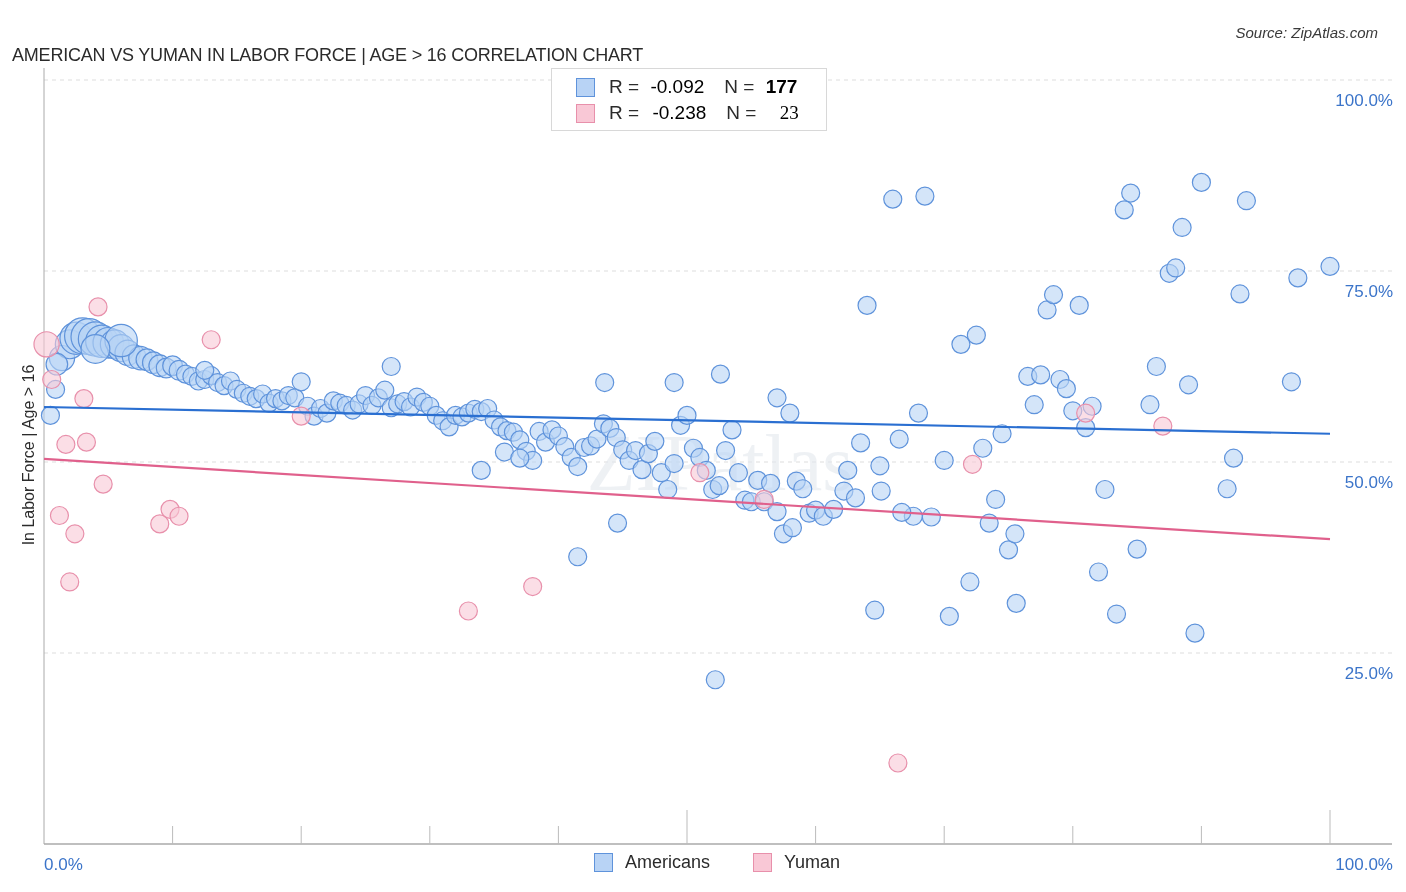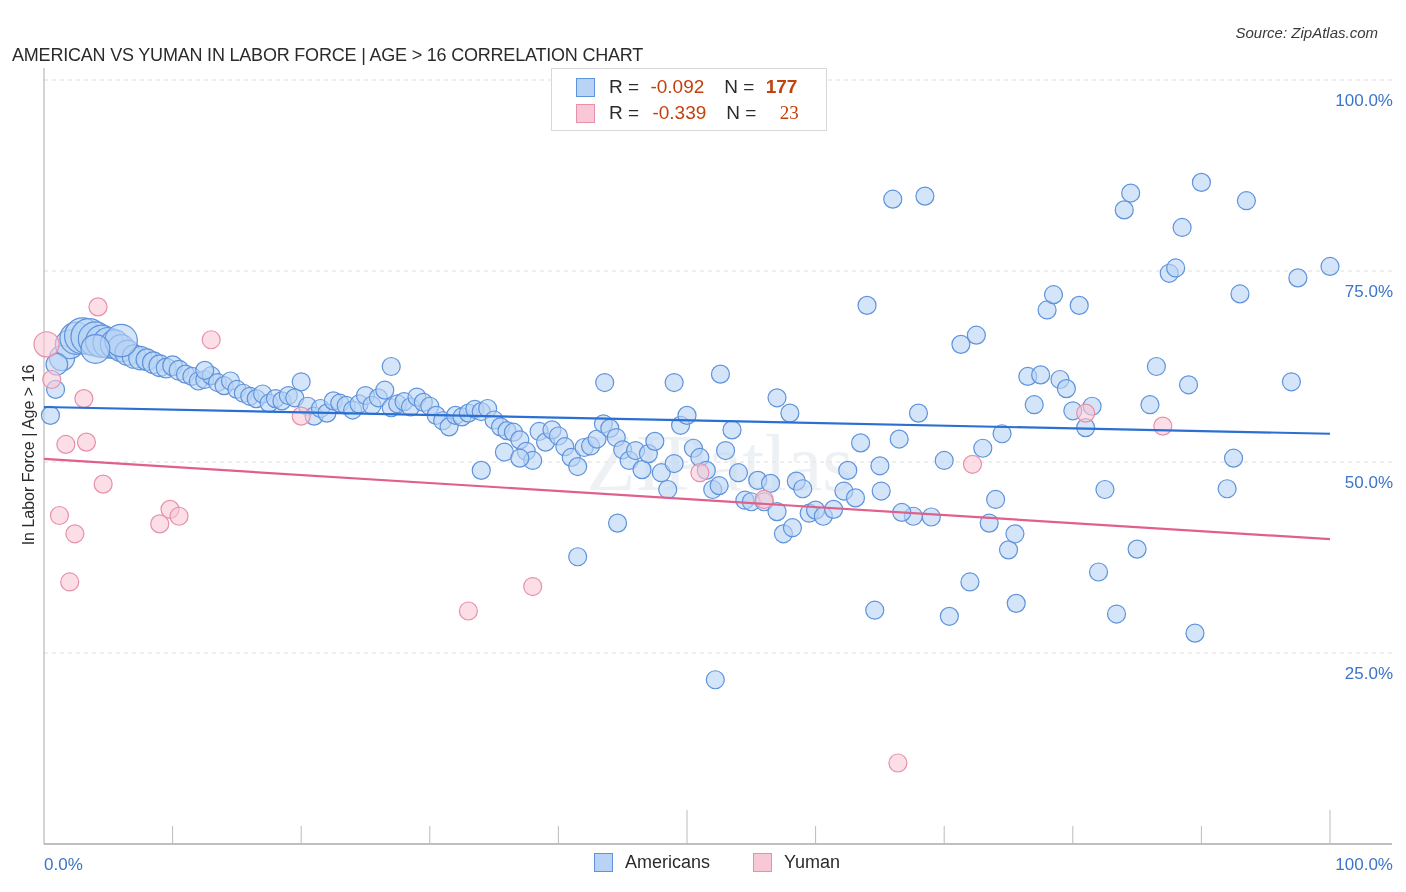--- a/index.html
+++ b/index.html
@@ -12,21 +12,21 @@
   svg#chart { position: absolute; left: 0; top: 0; }
   .ytick { font-size: 17px; fill: #3b74c9; }
   .xtick { font-size: 17px; fill: #3b74c9; }
   .ylabel { font-size: 16px; fill: #2b2b2b; }
   .legend-box { position: absolute; left: 551px; top: 68px; width: 274px; height: 61px;
                 border: 1px solid #d8d8d8; background: #fff; }
   .legend-row { position: absolute; left: 24px; height: 26px; display: flex; align-items: center;
                 font-size: 19px; white-space: nowrap; }
   .legend-row .sw { width: 19px; height: 19px; margin-right: 14px; box-sizing: border-box; }
   .legend-row .lab { color: #2b2b2b; }
-  .legend-row .val { color: #c2410c; }
+  .legend-row .val { color: #000000; }
   .bottom-legend { position: absolute; top: 852px; left: 0; width: 1152px; height: 24px; }
   .bl-item { position: absolute; display: flex; align-items: center; font-size: 18px; color: #2b2b2b; white-space: nowrap; }
   .bl-item .sw { width: 19px; height: 19px; margin-right: 12px; box-sizing: border-box; }
 </style>
 </head>
 <body>
 
 <div class="title">AMERICAN VS YUMAN IN LABOR FORCE | AGE &gt; 16 CORRELATION CHART</div>
 <div class="source">Source: ZipAtlas.com</div>
 
@@ -295,21 +295,21 @@
   <div class="legend-row" style="top:5px;">
     <span class="sw" style="background:#b8d3f5;border:1px solid #5f93db;"></span>
     <span class="lab">R =</span>&nbsp;
     <span class="val" style="margin-left:6px;">-0.092</span>
     <span class="lab" style="margin-left:20px;">N =</span>&nbsp;
     <span class="val" style="margin-left:6px;font-weight:bold;">177</span>
   </div>
   <div class="legend-row" style="top:31px;">
     <span class="sw" style="background:#f9c8d6;border:1px solid #e890ab;"></span>
     <span class="lab">R =</span>&nbsp;
-    <span class="val" style="margin-left:8px;">-0.339</span>
+    <span class="val" style="margin-left:8px;">-0.238</span>
     <span class="lab" style="margin-left:20px;">N =</span>&nbsp;
     <span class="val" style="margin-left:18px;font-family:Liberation Serif, serif;">23</span>
   </div>
 </div>
 
 <div class="bottom-legend">
   <div class="bl-item" style="left:594px;">
     <span class="sw" style="background:#b8d3f5;border:1px solid #5f93db;"></span>
     <span>Americans</span>
   </div>

